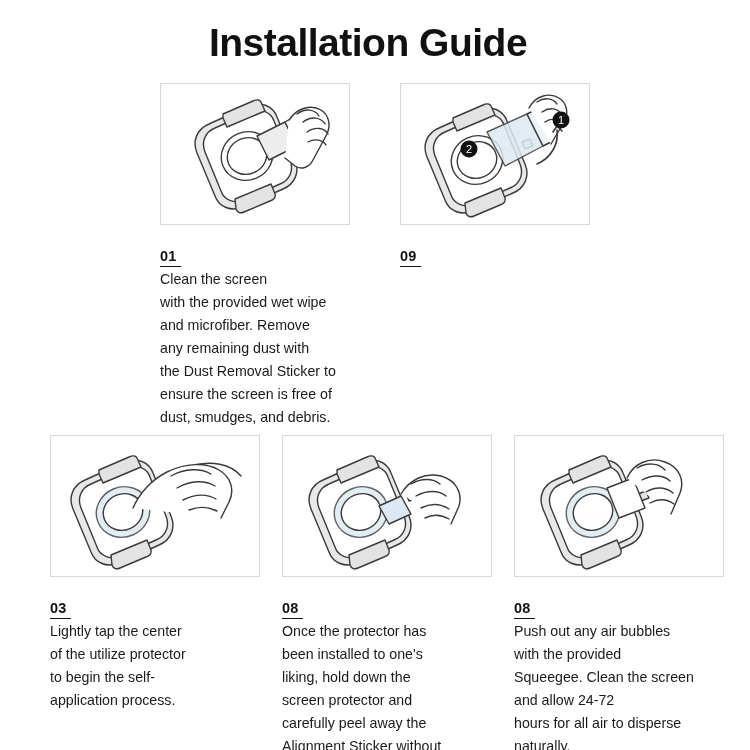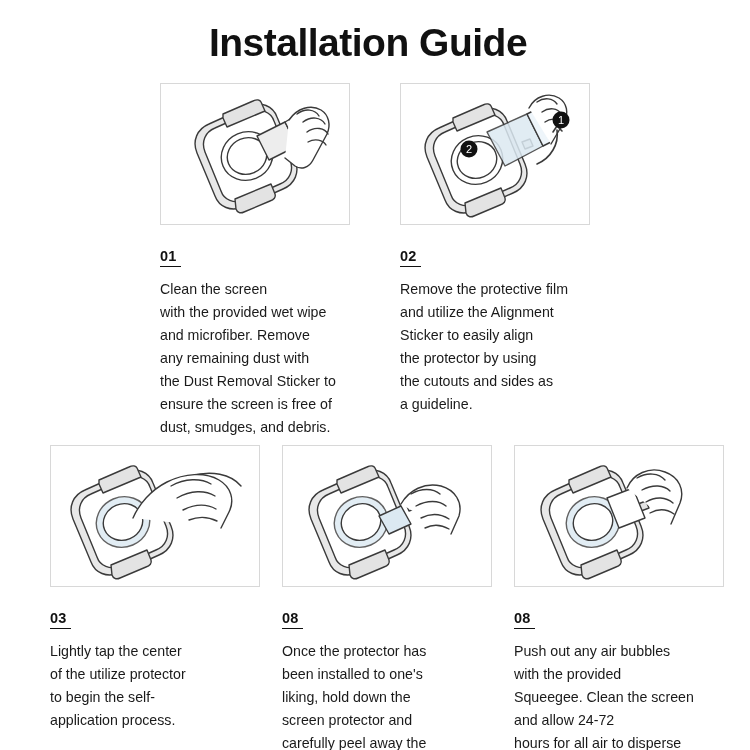--- a/index.html
+++ b/index.html
@@ -77,21 +77,21 @@
     display: inline-block;
     border-bottom: 1.6px solid #111;
     padding-bottom: 2px;
     width: 21px;
     letter-spacing: 0.3px;
   }
   .step-text {
     font-size: 14.2px;
     line-height: 1.62;
     color: #1a1a1a;
-    margin-top: 11px;
+    margin-top: 1px;
     white-space: pre-line;
   }
 
   
   svg { display: block; }
 </style>
 </head>
 <body>
 
 <div class="page">
@@ -165,27 +165,21 @@
           <g>
             <circle cx="160" cy="36" r="8.5" fill="#111"></circle>
             <text x="160" y="40" text-anchor="middle" font-family="Liberation Sans, sans-serif" font-size="11" fill="#fff">1</text>
           </g>
           <g>
             <circle cx="68" cy="65" r="8.5" fill="#111"></circle>
             <text x="68" y="69" text-anchor="middle" font-family="Liberation Sans, sans-serif" font-size="11" fill="#fff">2</text>
           </g>
         </svg>
       </div>
-      <span class="step-num">02</span>
-      <div class="step-text">Remove the protective film
-and utilize the Alignment
-Sticker to easily align
-the protector by using
-the cutouts and sides as
-a guideline.</div>
+      <span class="step-num">09</span>
     </div>
   </div>
 
   <div class="row row-bottom">
 
     <div class="cell cell-bottom">
       <div class="figure fig-bottom">
         <svg width="208" height="140" viewBox="0 0 208 140">
           <g fill="none" stroke="#3a3a3a" stroke-width="1.4" stroke-linejoin="round" stroke-linecap="round">
             <path d="M34 44 L74 26 C86 21 98 26 102 37 L120 80 C125 92 120 104 108 109 L68 127 C56 132 44 127 40 116 L22 73 C17 61 22 49 34 44 Z" fill="#e8e8e8"></path>

